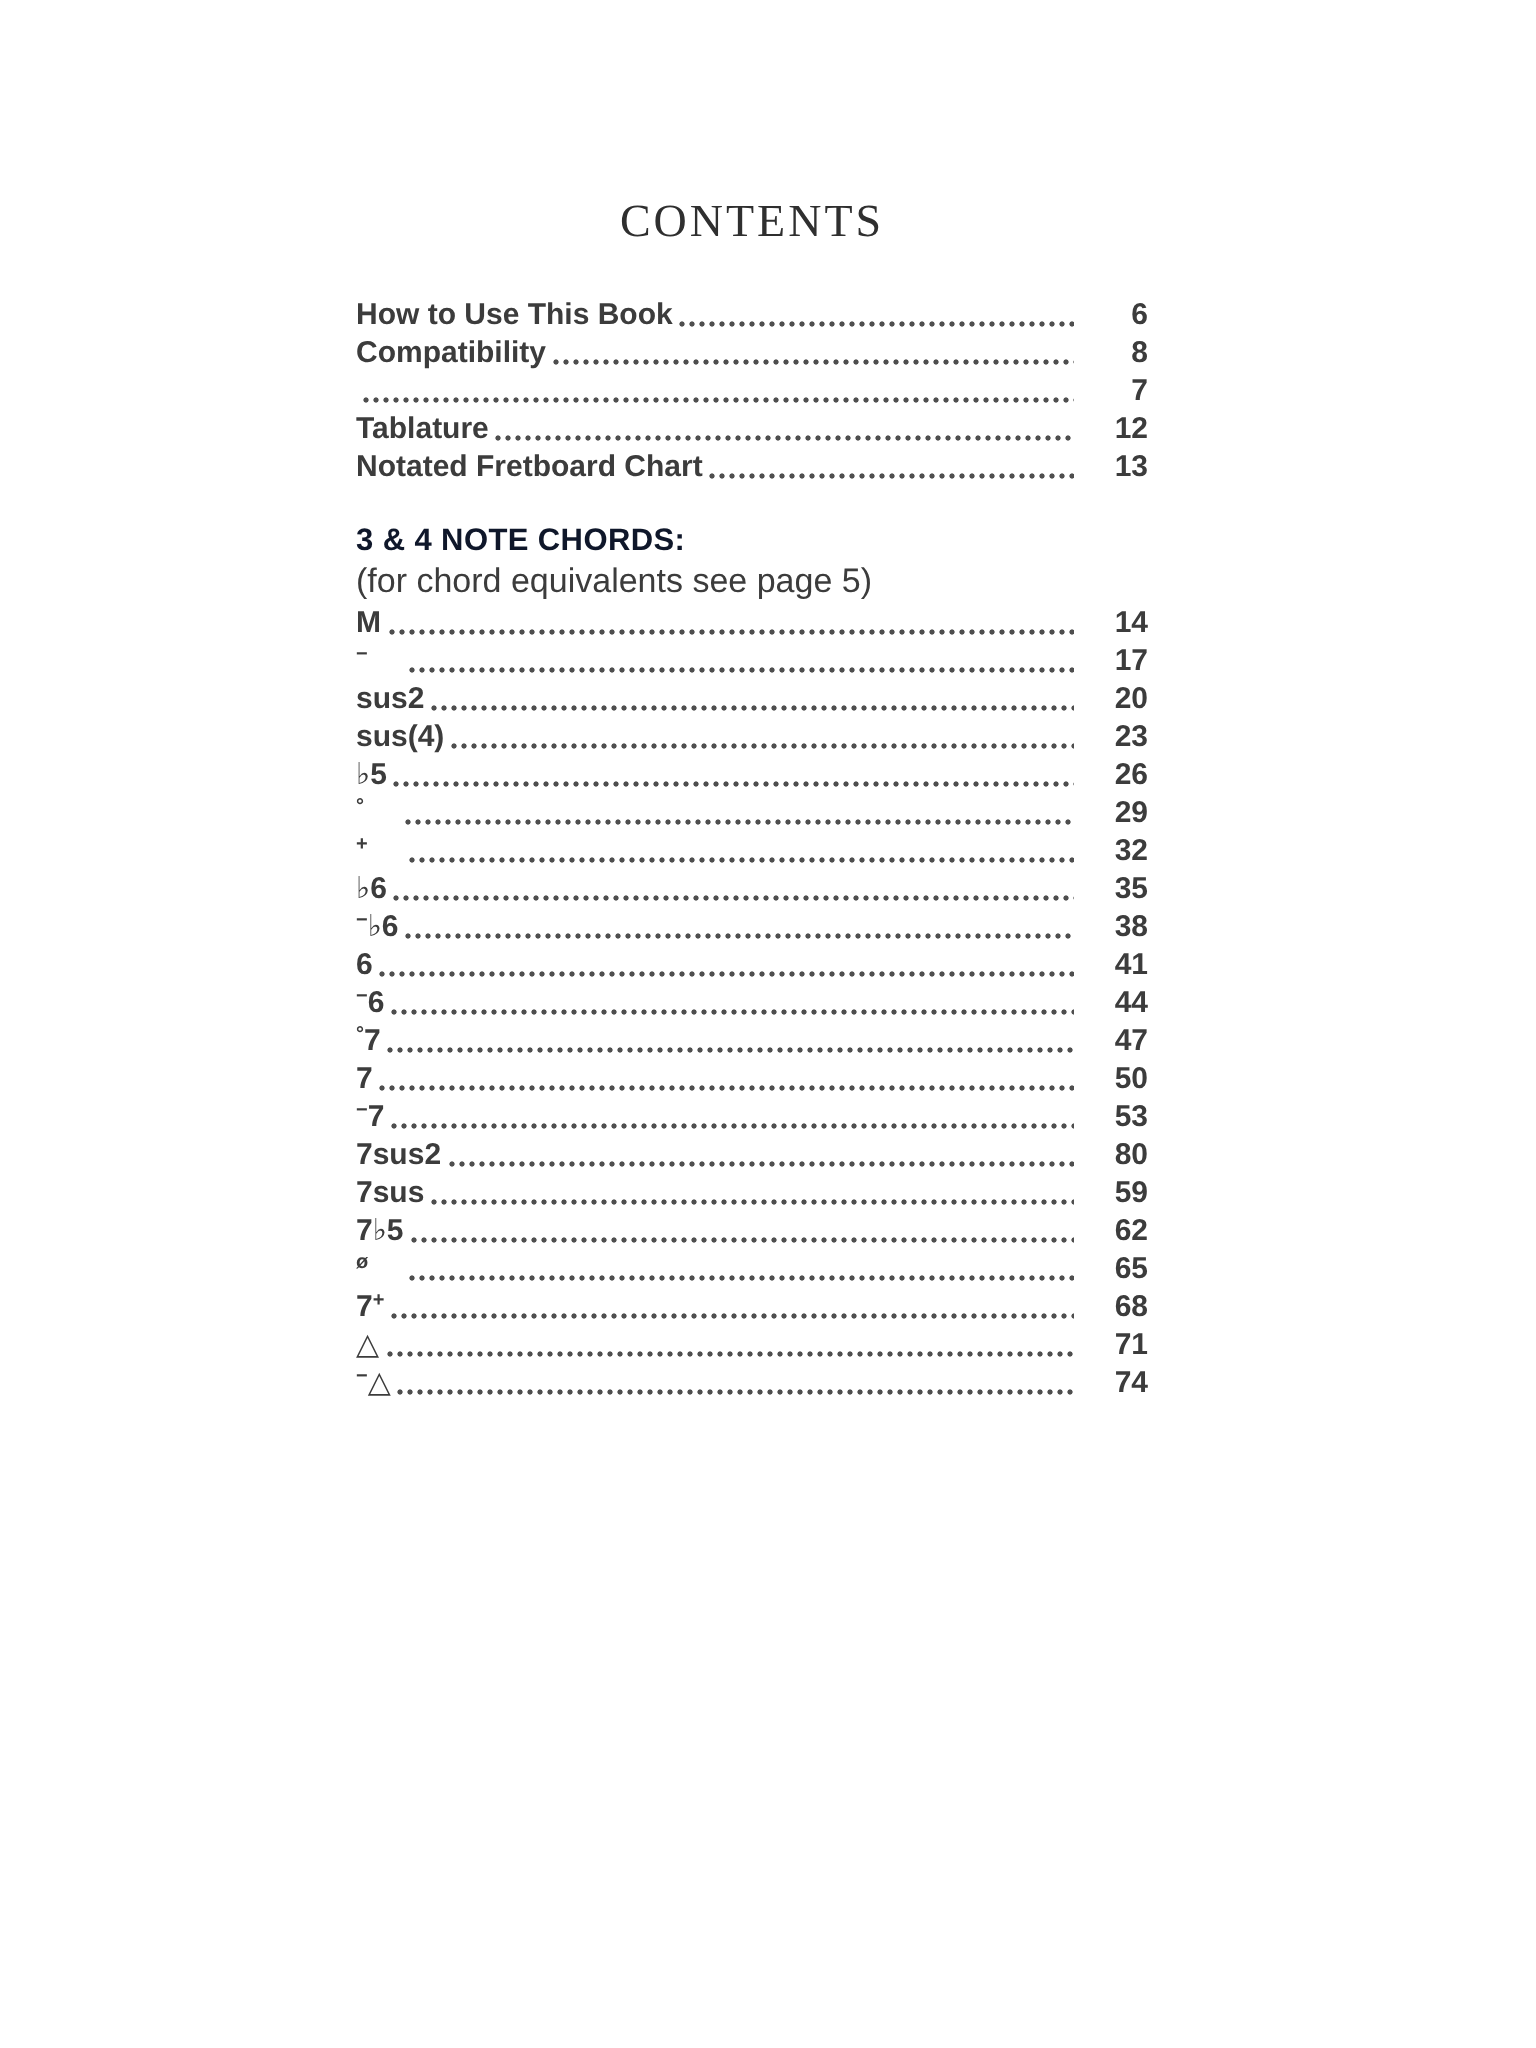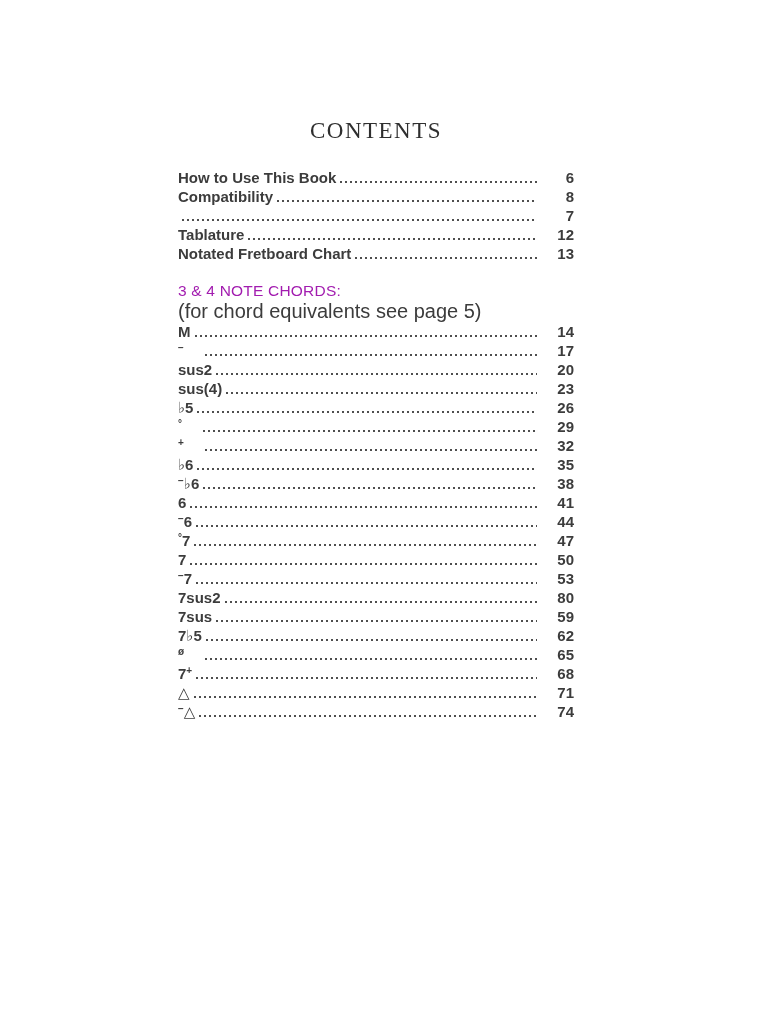--- a/index.html
+++ b/index.html
@@ -14,21 +14,20 @@
     background: #ffffff;
     font-family: "Liberation Sans", "DejaVu Sans", sans-serif;
     color: #3c3c3c;
     overflow: hidden;
   }
   .content {
     position: absolute;
     left: 178px;
     top: 98px;
     width: 396px;
-    margin-top: 20px;
   }
   .title {
     font-family: "Liberation Serif", "DejaVu Serif", serif;
     font-weight: 400;
     font-size: 23px;
     letter-spacing: 1.5px;
     color: #2f2f2f;
     text-align: center;
     margin: 0 0 24px 0;
     line-height: 26px;
@@ -56,29 +55,29 @@
     background-repeat: repeat-x;
     background-position: left top 12px;
   }
   .sup-only .dots { margin-left: 20px; }
   .pagenum {
     width: 30px;
     text-align: right;
     flex: 0 0 auto;
   }
   .section-heading {
-    font-weight: 400;
+    font-weight: 700;
     font-size: 15.5px;
     letter-spacing: 0.2px;
-    color: #a21caf;
+    color: #0f172a;
     margin-top: 17px;
     line-height: 21px;
   }
   .section-subheading {
-    font-size: 20px;
+    font-size: 17px;
     line-height: 20px;
     margin-bottom: 1px;
   }
 </style>
 </head>
 <body>
 
 <div class="page">
   <div class="content">
 

